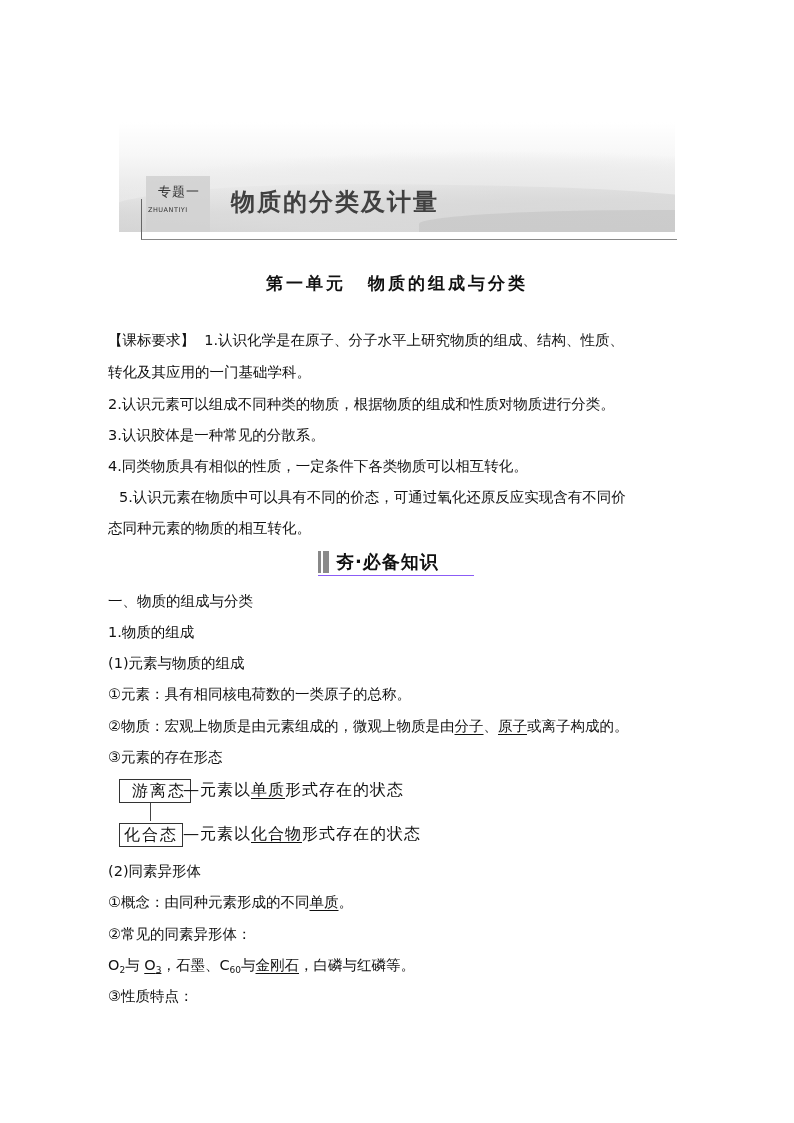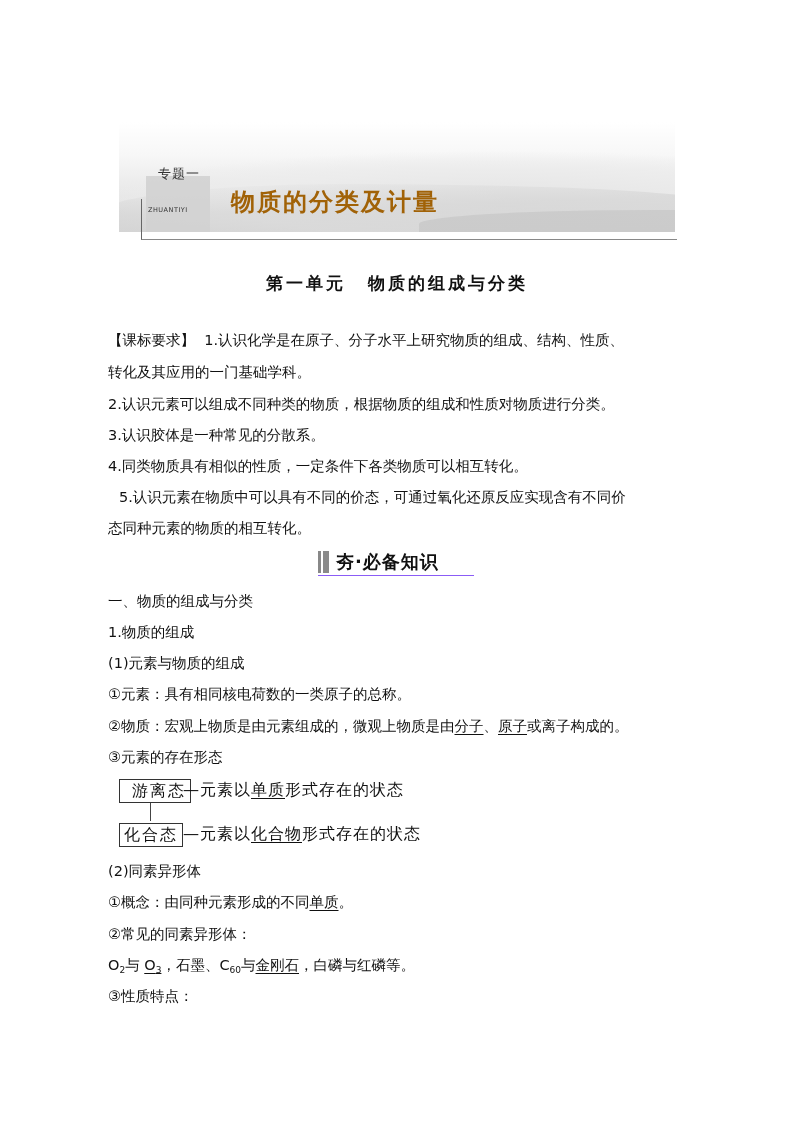--- a/index.html
+++ b/index.html
@@ -13,28 +13,28 @@
             overflow: hidden; }
   .banner .mtn1 { position: absolute; left: -40px; top: 28px; width: 700px; height: 90px;
                   background: radial-gradient(ellipse at 60% 60%, #e3e3e3 0%, #ececec 45%, rgba(240,240,240,0) 70%); }
   .banner .mtn2 { position: absolute; left: -20px; top: 62px; width: 620px; height: 60px;
                   background: linear-gradient(178deg, rgba(0,0,0,0) 0%, #d6d6d6 40%, #cfcfcf 100%);
                   border-top-left-radius: 40% 30px; border-top-right-radius: 60% 20px; opacity: .75; }
   .banner .mtn3 { position: absolute; left: 300px; top: 88px; width: 300px; height: 30px;
                   background: #c8c8c8; border-top-left-radius: 80% 14px; opacity: .8; }
   .banner-tag { position: absolute; left: 146px; top: 176px; width: 64px; height: 56px;
                 background: #d2d2d2; opacity: .9; }
-  .tag-cn { position: absolute; left: 152px; top: 165px; width: 54px; text-align: center;
+  .tag-cn { position: absolute; left: 152px; top: 183px; width: 54px; text-align: center;
             font-size: 13px; color: #333; letter-spacing: 1px; }
   .tag-en { position: absolute; left: 148px; top: 206px; width: 62px; text-align: left;
             font-size: 6.5px; color: #333; letter-spacing: .5px; }
   .bracket { position: absolute; left: 141px; top: 199px; width: 535px; height: 40px;
              border-left: 1px solid #666; border-bottom: 1px solid #888; }
   .banner-title { position: absolute; left: 231px; top: 186px; font-size: 24px; font-weight: bold;
-                  color: #a16207; letter-spacing: 2px; }
+                  color: #404040; letter-spacing: 2px; }
 
   
   .unit-title { position: absolute; left: 0; width: 794px; top: 272px; text-align: center;
                 font-family: "DejaVu Serif", "Liberation Serif", serif; font-size: 17px; font-weight: bold;
                 letter-spacing: 3px; }
   .unit-title .gap { display: inline-block; width: 22px; }
 
   
   .line { position: absolute; left: 108px; font-size: 14.5px; white-space: nowrap; color: #111; }
   .u { text-decoration: underline; text-underline-offset: 3px; }

